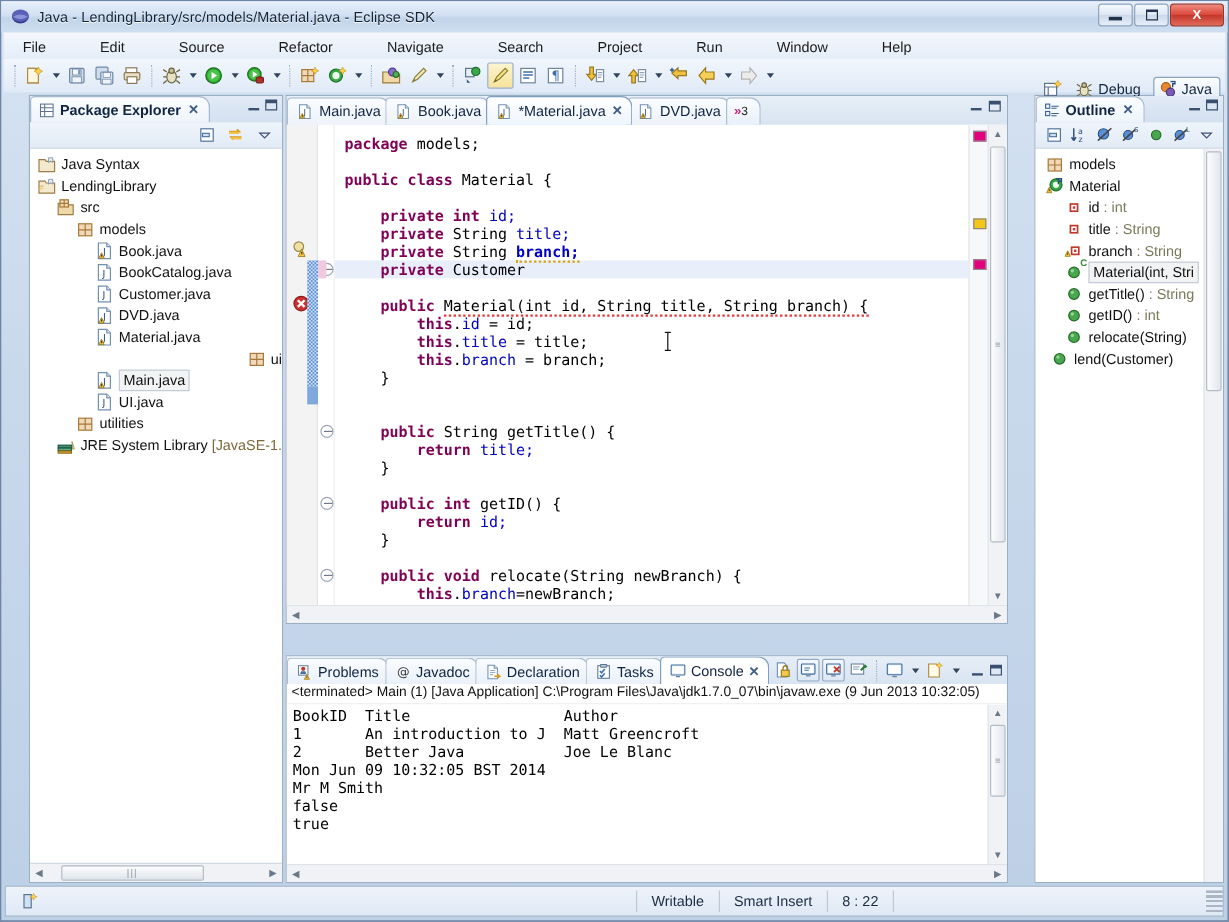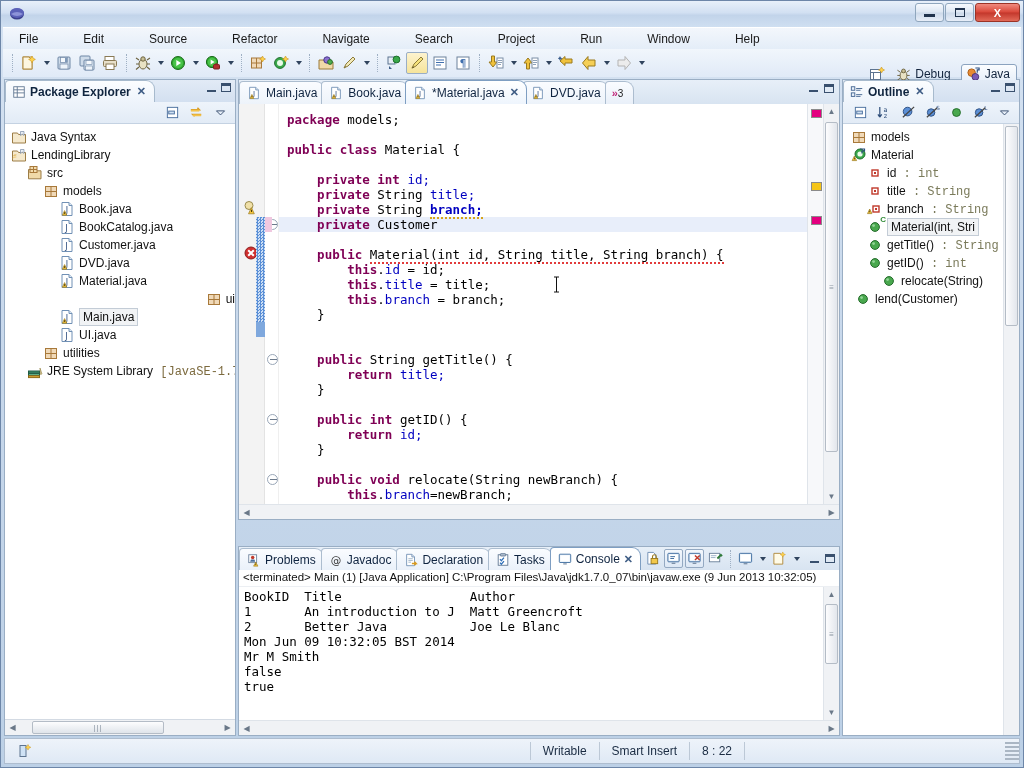--- a/index.html
+++ b/index.html
@@ -86,21 +86,21 @@
   .persp.active { border-color:#8ba3bf; background:linear-gradient(180deg,#fbfdff,#e3ecf8);}
 
   
   .workbench { flex: 1 1 auto; display: flex; padding: 2px 3px 0 3px; gap: 2px; min-height:0;}
   .col-left { width: 232px; flex: 0 0 232px; display:flex; flex-direction:column; }
   .col-center { flex: 1 1 auto; display:flex; flex-direction:column; min-width:0; gap:2px;}
   .col-right { width: 178px; flex: 0 0 178px; display:flex; flex-direction:column; }
 
   
   .view { display:flex; flex-direction:column; background:#f6f8fb;
-          border:1px solid #9aaec4; min-height:0;}
+          border:1px solid #9aaec4; min-height:0;margin-left:20px;}
   .view-tabrow {
     height: 22px; flex:0 0 22px; display:flex; align-items:flex-end;
     background: linear-gradient(180deg,#e2ebf6,#d3e0f0);
     position:relative;
   }
   .view-tab {
     height:22px; display:flex; align-items:center; gap:4px; padding:0 8px 0 6px;
     background: linear-gradient(180deg,#fbfdff 0%,#eef4fb 100%);
     border:1px solid #a7bacd; border-bottom:none;
     border-radius: 4px 9px 0 0;
@@ -117,21 +117,21 @@
     border-bottom:1px solid #c4d2e2;
   }
   .view-body { flex:1 1 auto; background:#fff; overflow:hidden; position:relative; min-height:0;}
 
   
   .tree { padding: 4px 0 0 0; font-size:12px; color:#111; }
   .tnode { height:18px; display:flex; align-items:center; white-space:nowrap; padding-left:4px;}
   .tnode .ico { width:16px;height:16px;flex:0 0 16px;margin-right:4px;}
   .tnode .lbl { line-height:16px; }
   .tnode.sel .lbl { background:#f1f3f5; border:1px solid #c3ccd6; padding:0 3px; margin:-1px 0;}
-  .dim { color:#7c6a3e;font-family:Liberation Mono, monospace; }
+  .dim { color:#7c6a3e; }
 
   
   .hscroll {
     position:absolute; left:0; right:0; bottom:0; height:16px;
     background:#f0f2f5; border-top:1px solid #d3dae3; display:flex; align-items:center;
   }
   .hs-arrow { width:15px;height:15px;display:flex;align-items:center;justify-content:center;color:#6a7888;font-size:8px;}
   .hs-track { flex:1 1 auto; height:13px; position:relative;}
   .hs-thumb {
     position:absolute; top:0; left:6%; width:66%; height:13px;
@@ -229,20 +229,21 @@
 <div id="app">
 
   <div class="titlebar">
     <span class="tb-icon">
       <svg width="16" height="16" viewBox="0 0 16 16">
         <ellipse cx="8" cy="8" rx="7" ry="5.5" fill="#3b3f8c"></ellipse>
         <ellipse cx="8" cy="7" rx="7" ry="5" fill="#5b61b8"></ellipse>
         <path d="M2 8 q6 -4 12 0 q-6 4 -12 0z" fill="#8d93d8"></path>
       </svg>
     </span>
+    <span class="tb-title">Java - LendingLibrary/src/models/Material.java - Eclipse SDK</span>
     <div class="wbtns">
       <div class="wbtn">
           <span class="glyph-min"></span>
         </div>
       <div class="wbtn">
           <span class="glyph-max"></span>
         </div>
       <div class="wbtn close">X</div>
     </div>
   </div>
@@ -1095,21 +1096,21 @@
               </div>
               <div class="tnode" style="padding-left: 24px;">
                 <span class="ico">
                   <svg width="16" height="16" viewBox="0 0 16 16">
                     <circle cx="8" cy="8" r="4.4" fill="#49a84e" stroke="#236b2a"></circle>
                     <circle cx="6.6" cy="6.6" r="1.4" fill="#a8e0ab" fill-opacity=".8"></circle>
                   </svg>
                 </span>
                 <span class="lbl">getID()<span class="dim" style="color: rgb(122, 122, 90);"> : int</span></span>
               </div>
-              <div class="tnode" style="padding-left: 38px;">
+              <div class="tnode" style="padding-left: 24px;">
                 <span class="ico">
                   <svg width="16" height="16" viewBox="0 0 16 16">
                     <circle cx="8" cy="8" r="4.4" fill="#49a84e" stroke="#236b2a"></circle>
                     <circle cx="6.6" cy="6.6" r="1.4" fill="#a8e0ab" fill-opacity=".8"></circle>
                   </svg>
                 </span>
                 <span class="lbl">relocate(String)</span>
               </div>
               <div class="tnode" style="padding-left: 12px;">
                 <span class="ico">

